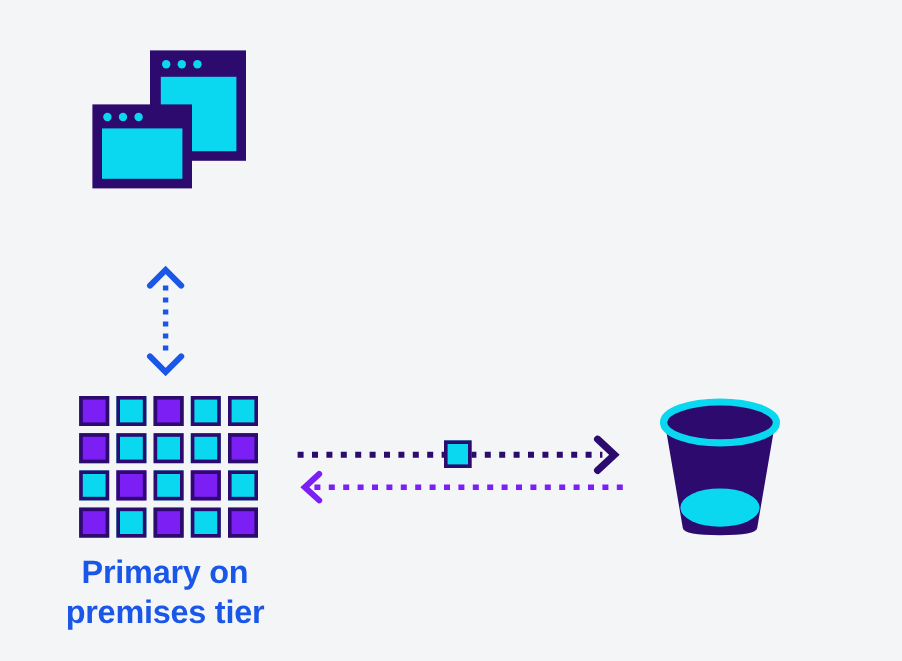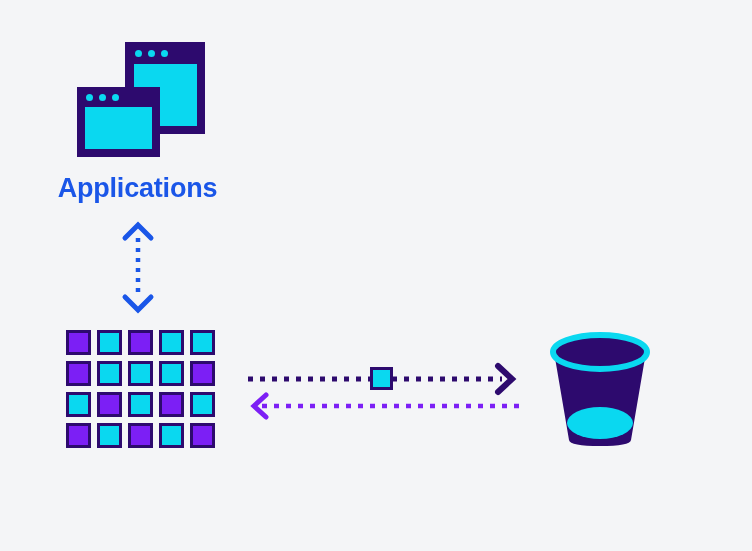--- a/index.html
+++ b/index.html
@@ -140,21 +140,20 @@
     <span class="dot" style="left:71px; top:8px;"></span>
     <span class="dot" style="left:84px; top:8px;"></span>
 
     <div class="win win-front"></div>
     <div class="win-screen" style="left:8px; top:65px; width:67px; height:42px;"></div>
     <span class="dot" style="left:9px; top:52px;"></span>
     <span class="dot" style="left:22px; top:52px;"></span>
     <span class="dot" style="left:35px; top:52px;"></span>
   </div>
 
-  <div class="label" id="applications-label">Applications</div>
 
   <div id="vertical-arrow">
     <svg width="52" height="95" viewBox="0 0 52 95" xmlns="http://www.w3.org/2000/svg">
       <g stroke="#1a56e8" fill="none" stroke-width="4.5">
         <line x1="26" y1="18" x2="26" y2="78" stroke-dasharray="4 6" stroke-linecap="butt"></line>
         <polyline points="13,18 26,5 39,18" stroke-width="5" stroke-linecap="round" stroke-linejoin="miter"></polyline>
         <polyline points="13,77 26,90 39,77" stroke-width="5" stroke-linecap="round" stroke-linejoin="miter"></polyline>
       </g>
     </svg>
   </div>
@@ -178,20 +177,22 @@
     <div class="tile purple"></div>
     <div class="tile cyan"></div>
 
     <div class="tile purple"></div>
     <div class="tile cyan"></div>
     <div class="tile purple"></div>
     <div class="tile cyan"></div>
     <div class="tile purple"></div>
   </div>
 
+  <div class="label" id="primary-label">Primary on
+premises tier</div>
 
   <div id="flow-arrows">
     <svg width="290" height="62" viewBox="0 0 290 62" xmlns="http://www.w3.org/2000/svg">
 
       <g stroke="#2d0a6e" fill="none">
         <line x1="8" y1="21" x2="262" y2="21" stroke-width="5" stroke-dasharray="5 7" stroke-linecap="butt"></line>
         <polyline points="258,8 272,21 258,34" stroke-width="6" stroke-linecap="round" stroke-linejoin="miter"></polyline>
       </g>
 
       <g stroke="#7c1ff5" fill="none">

